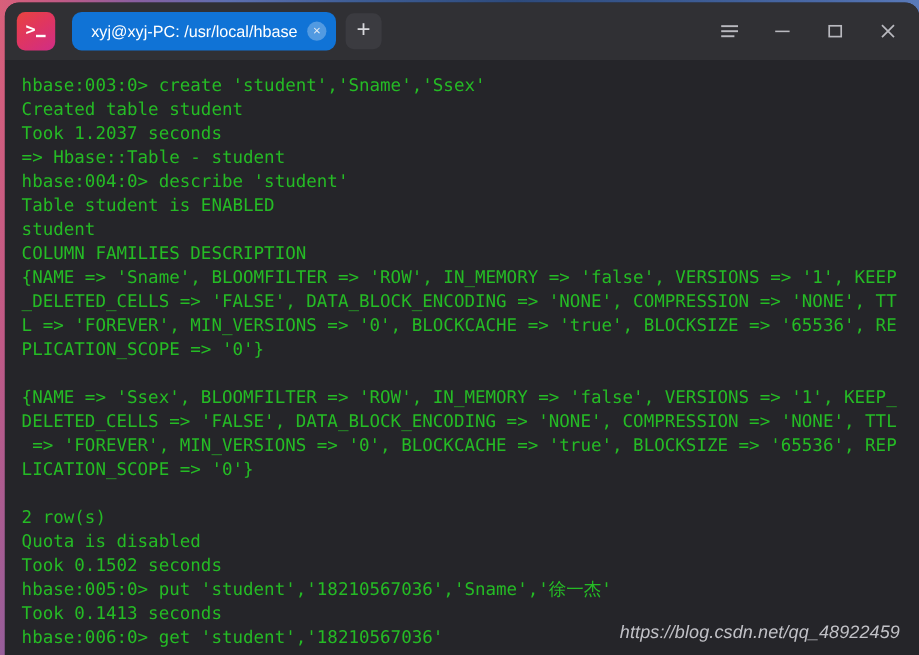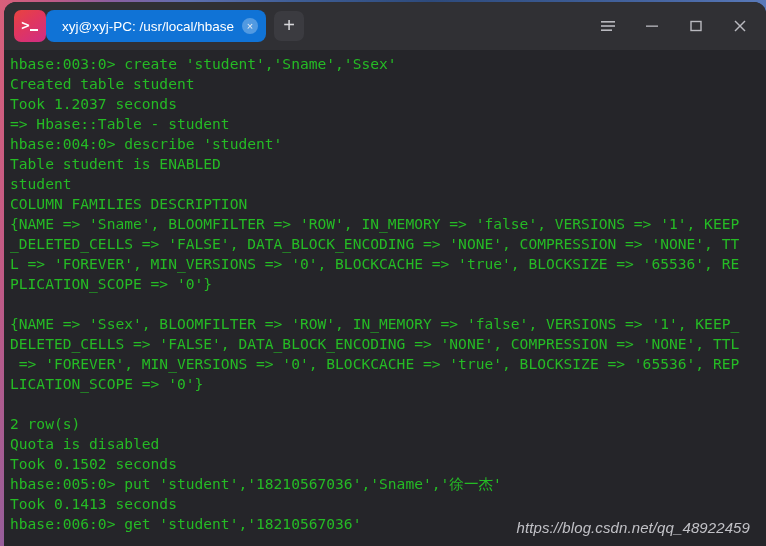--- a/index.html
+++ b/index.html
@@ -77,20 +77,21 @@
     height: 2px;
     background: #fff;
     position: relative;
     top: 4px;
     left: 0px;
   }
 
   #tabstrip {
     display: flex;
     align-items: center;
+    margin-left: 14px;
     gap: 8px;
   }
 
   .tab {
     height: 32px;
     border-radius: 8px;
     background: #1073d6;
     color: #ffffff;
     display: flex;
     align-items: center;
@@ -145,21 +146,21 @@
   
   #term {
     position: relative;
     height: 496px;
     background: #252529;
     padding: 4px 0 0 6px;
     box-sizing: border-box;
     overflow: hidden;
   }
   #term pre {
-    margin: 0;
+    margin: 8px;
     font-family: "DejaVu Sans Mono", monospace;
     font-size: 14.6px;
     line-height: 20px;
     color: #25bb25;
     white-space: pre;
     letter-spacing: 0px;
   }
 
   
   #watermark {

